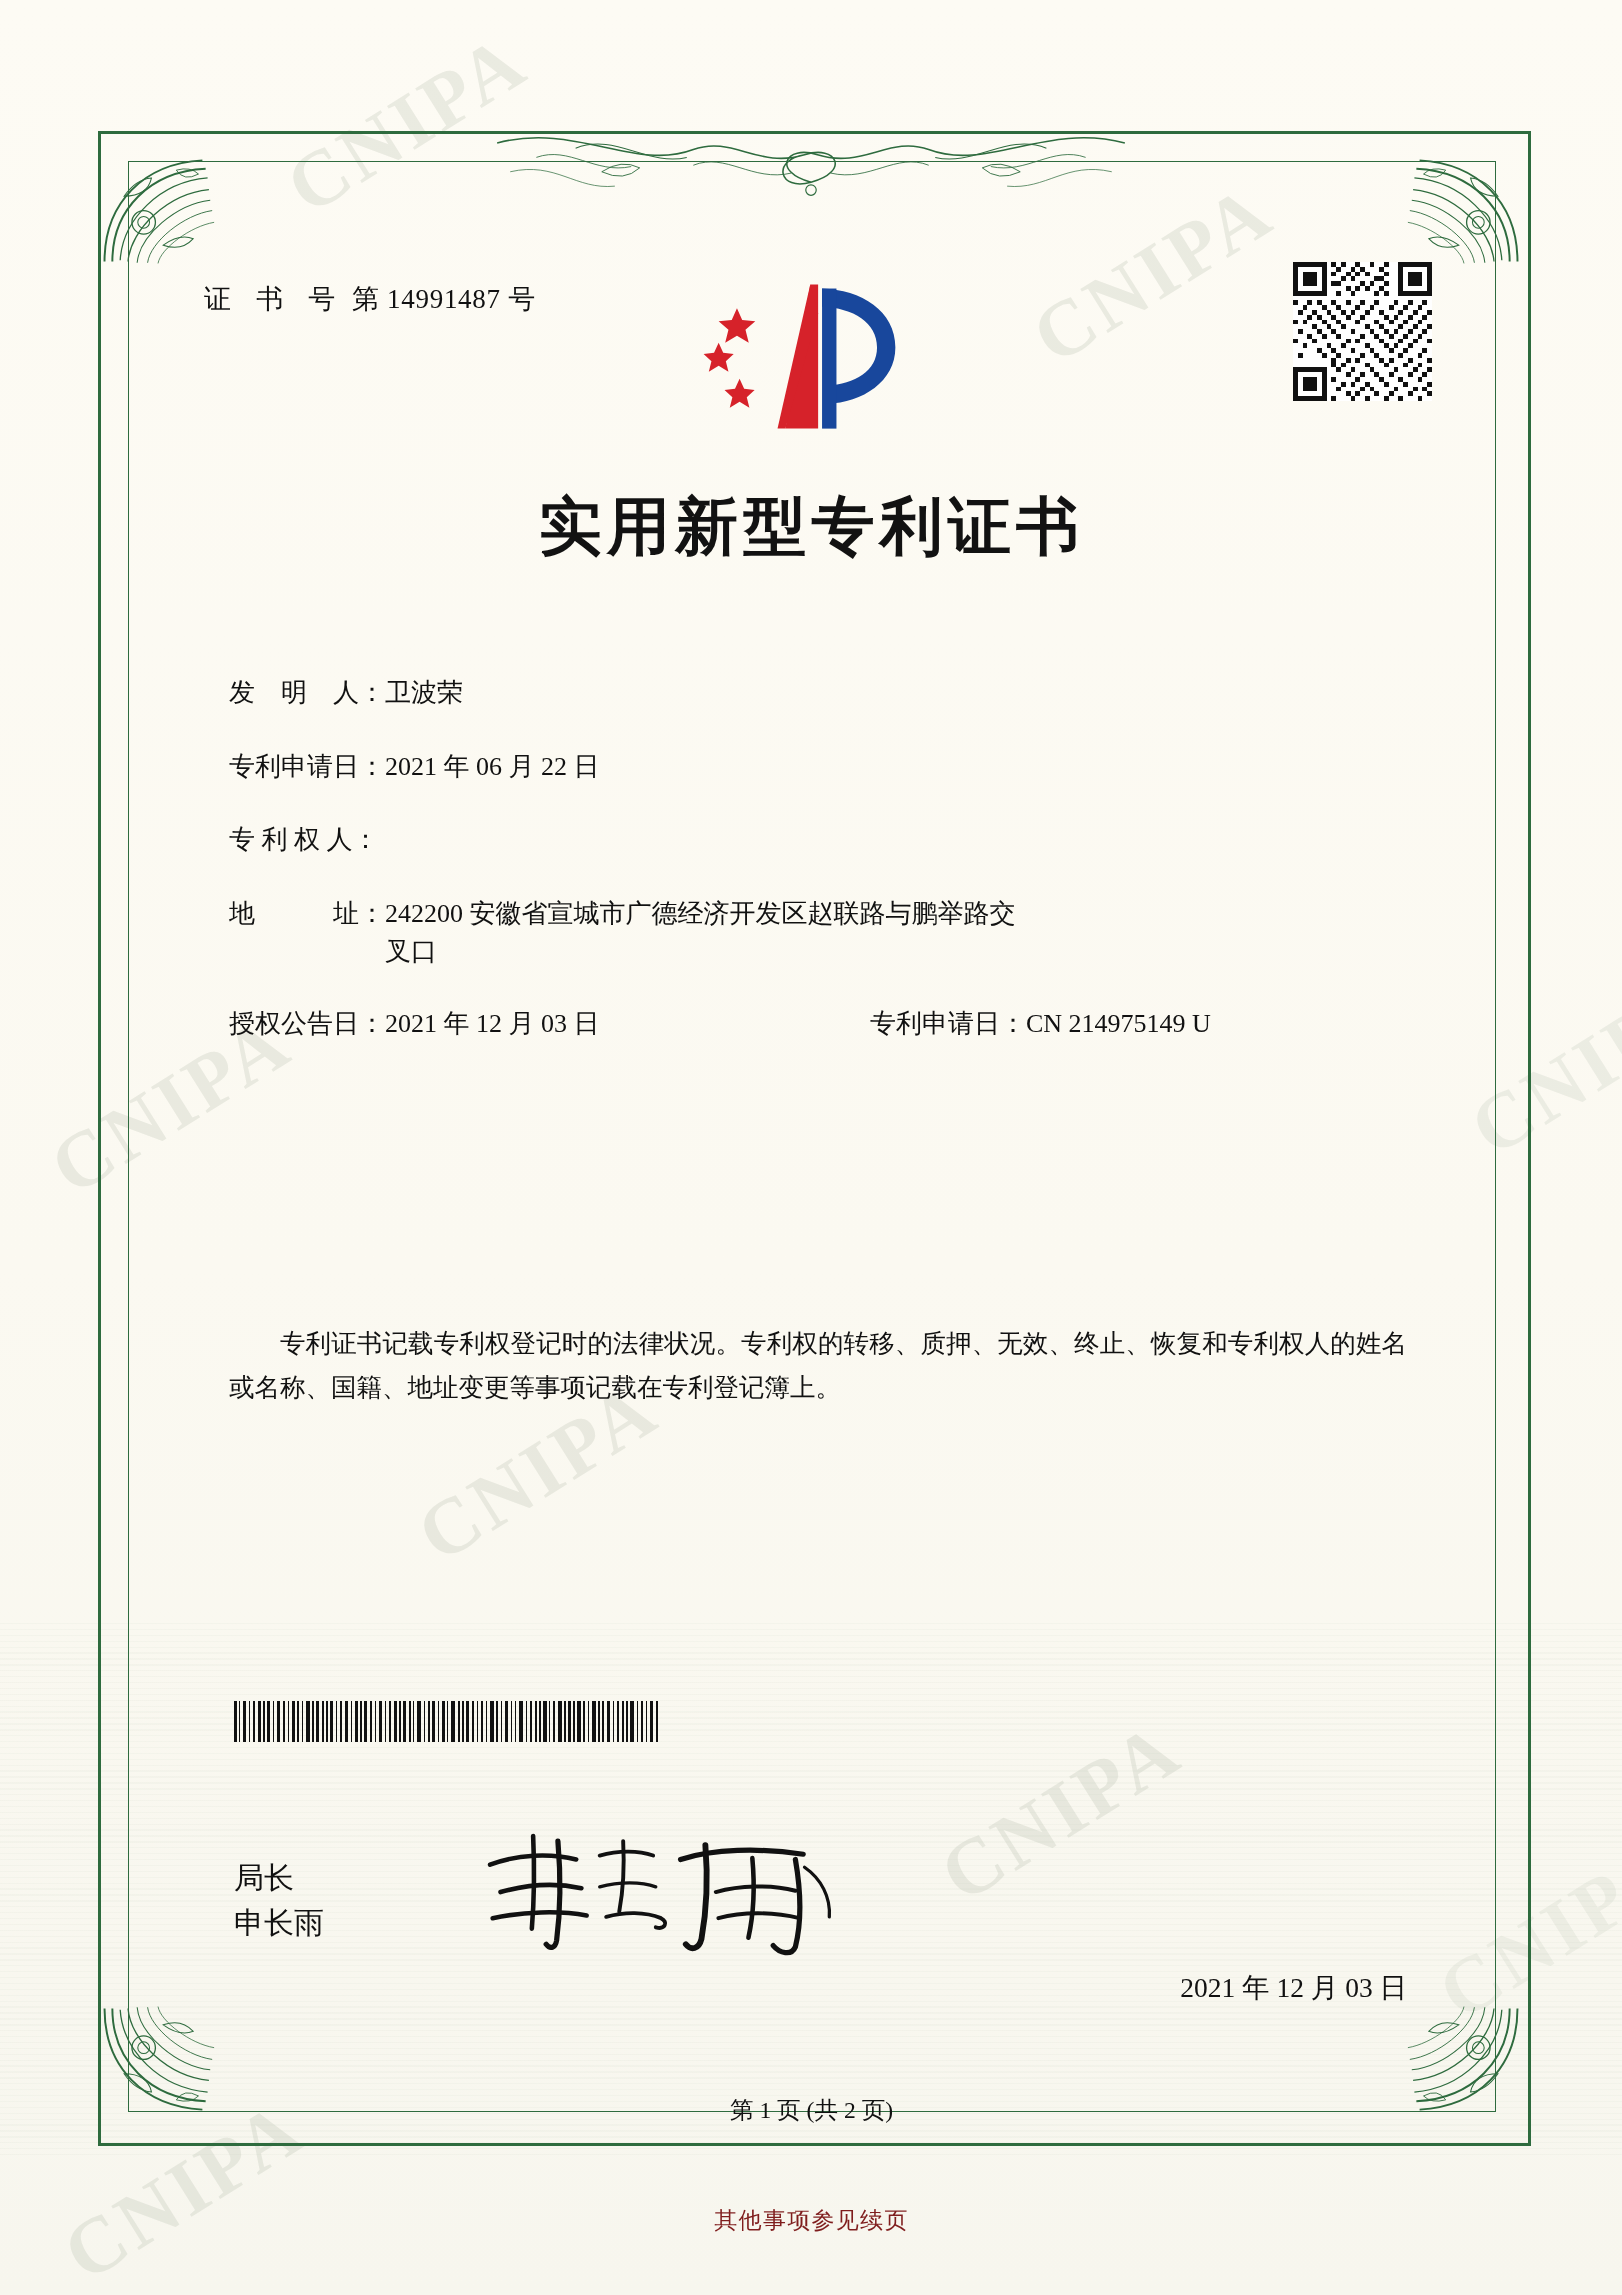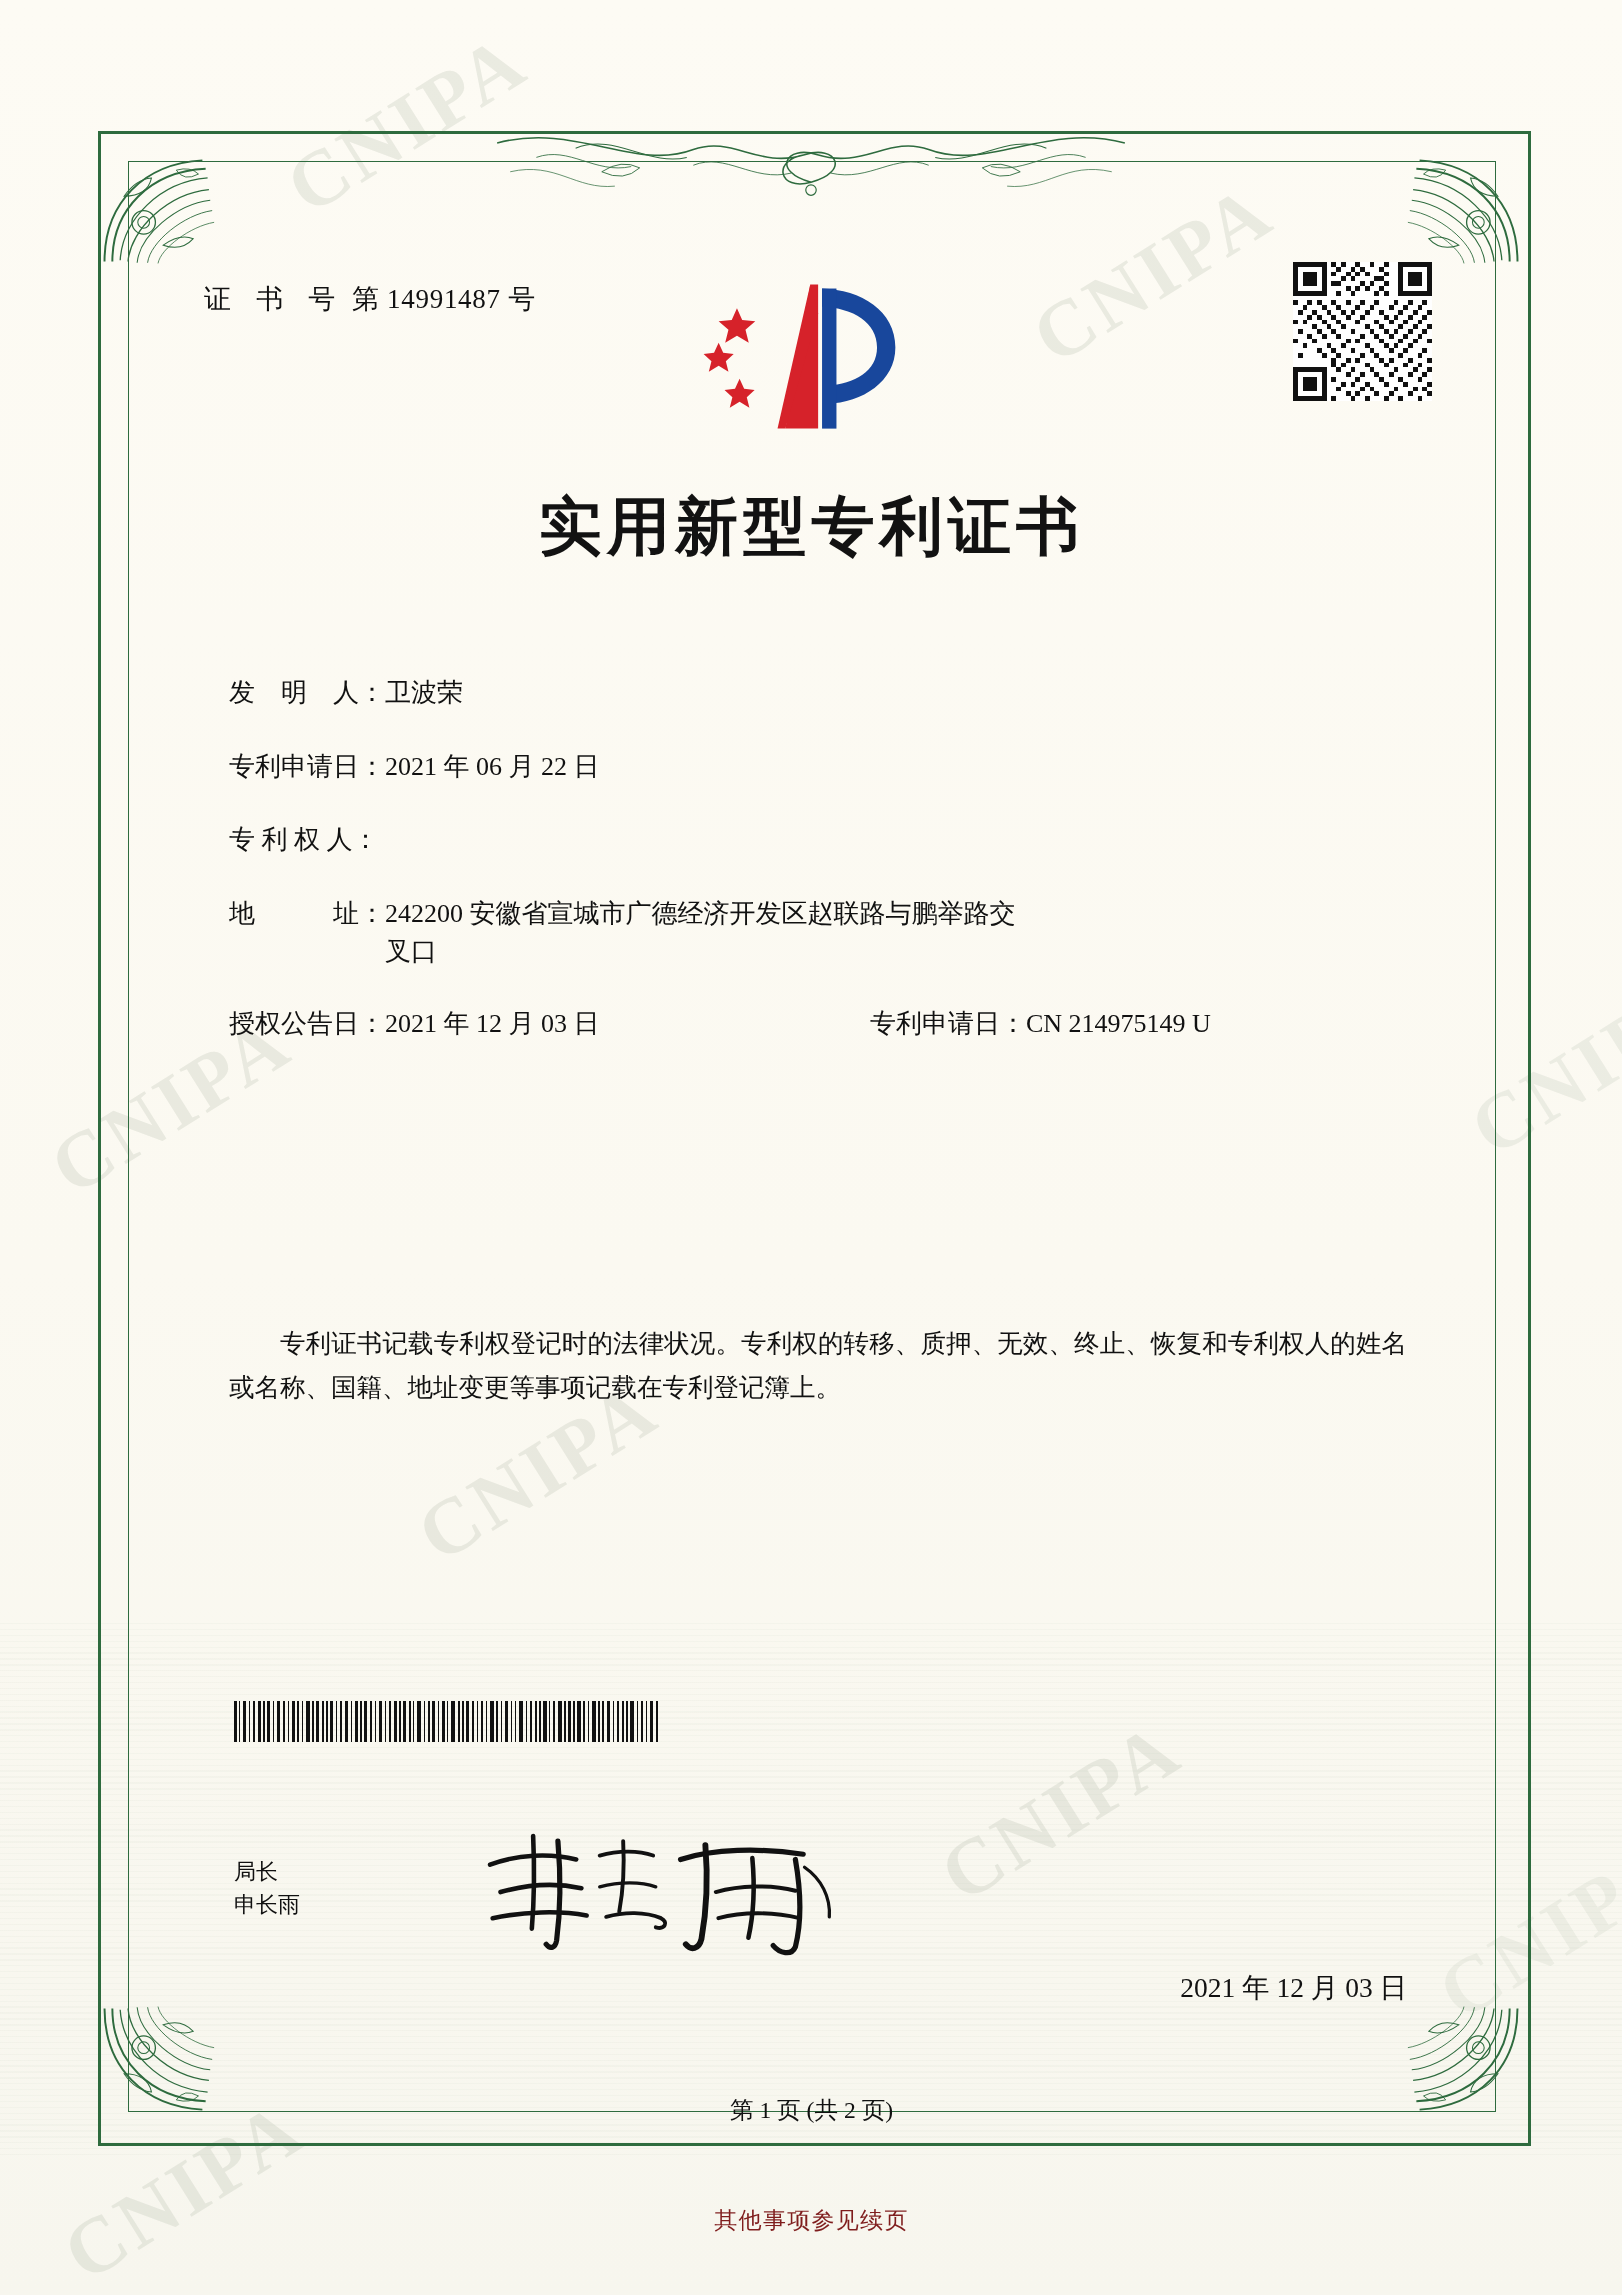--- a/index.html
+++ b/index.html
@@ -183,21 +183,21 @@
   .barcode {
     position: absolute;
     left: 234px; top: 1701px;
     width: 425px; height: 41px;
   }
 
   
   .sig-label {
     position: absolute;
     left: 234px; top: 1855px;
-    font-size: 22px;
+    font-size: 30px;
     line-height: 1.5;
     color: #111;
   }
   .signature {
     position: absolute;
     left: 478px; top: 1819px;
     width: 366px; height: 137px;
     color: #111;
   }
   .sig-date {

